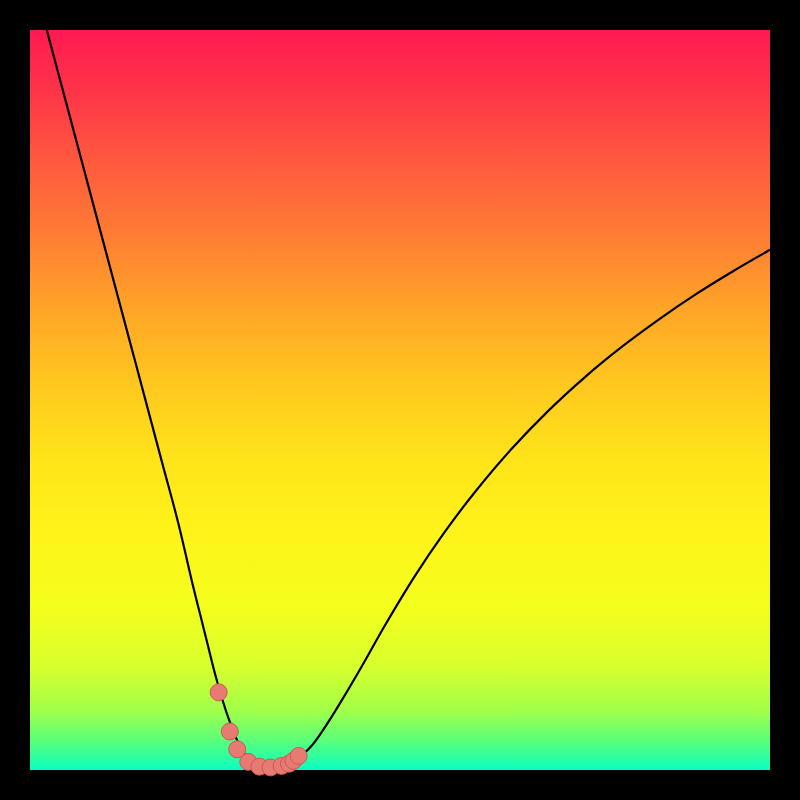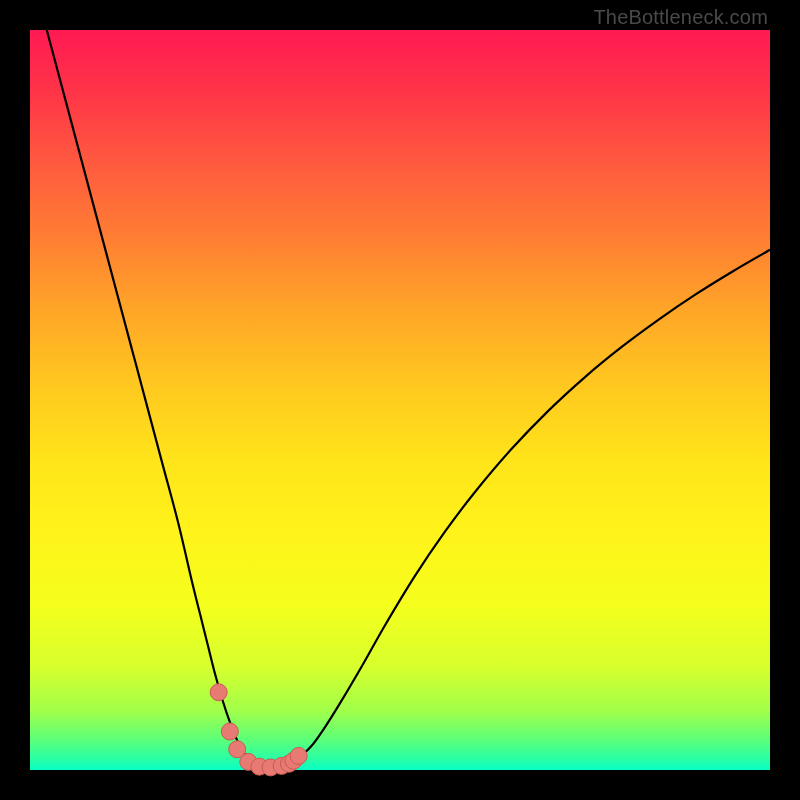--- a/index.html
+++ b/index.html
@@ -76,14 +76,13 @@
         <circle cx="218.29999999999998" cy="731.86" r="8.5" fill="#e87a74" stroke="#c95a52" stroke-width="1"></circle>
         <circle cx="229.4" cy="736.67" r="8.5" fill="#e87a74" stroke="#c95a52" stroke-width="1"></circle>
         <circle cx="240.5" cy="737.41" r="8.5" fill="#e87a74" stroke="#c95a52" stroke-width="1"></circle>
         <circle cx="251.60000000000002" cy="735.93" r="8.5" fill="#e87a74" stroke="#c95a52" stroke-width="1"></circle>
         <circle cx="259" cy="733.71" r="8.5" fill="#e87a74" stroke="#c95a52" stroke-width="1"></circle>
         <circle cx="263.44000000000005" cy="730.75" r="8.5" fill="#e87a74" stroke="#c95a52" stroke-width="1"></circle>
         <circle cx="268.62" cy="725.94" r="8.5" fill="#e87a74" stroke="#c95a52" stroke-width="1"></circle>
       </g>
   </svg>
 
-  <div class="watermark">TheBottleneck.com</div>
 </div>
 
 </body></html>

